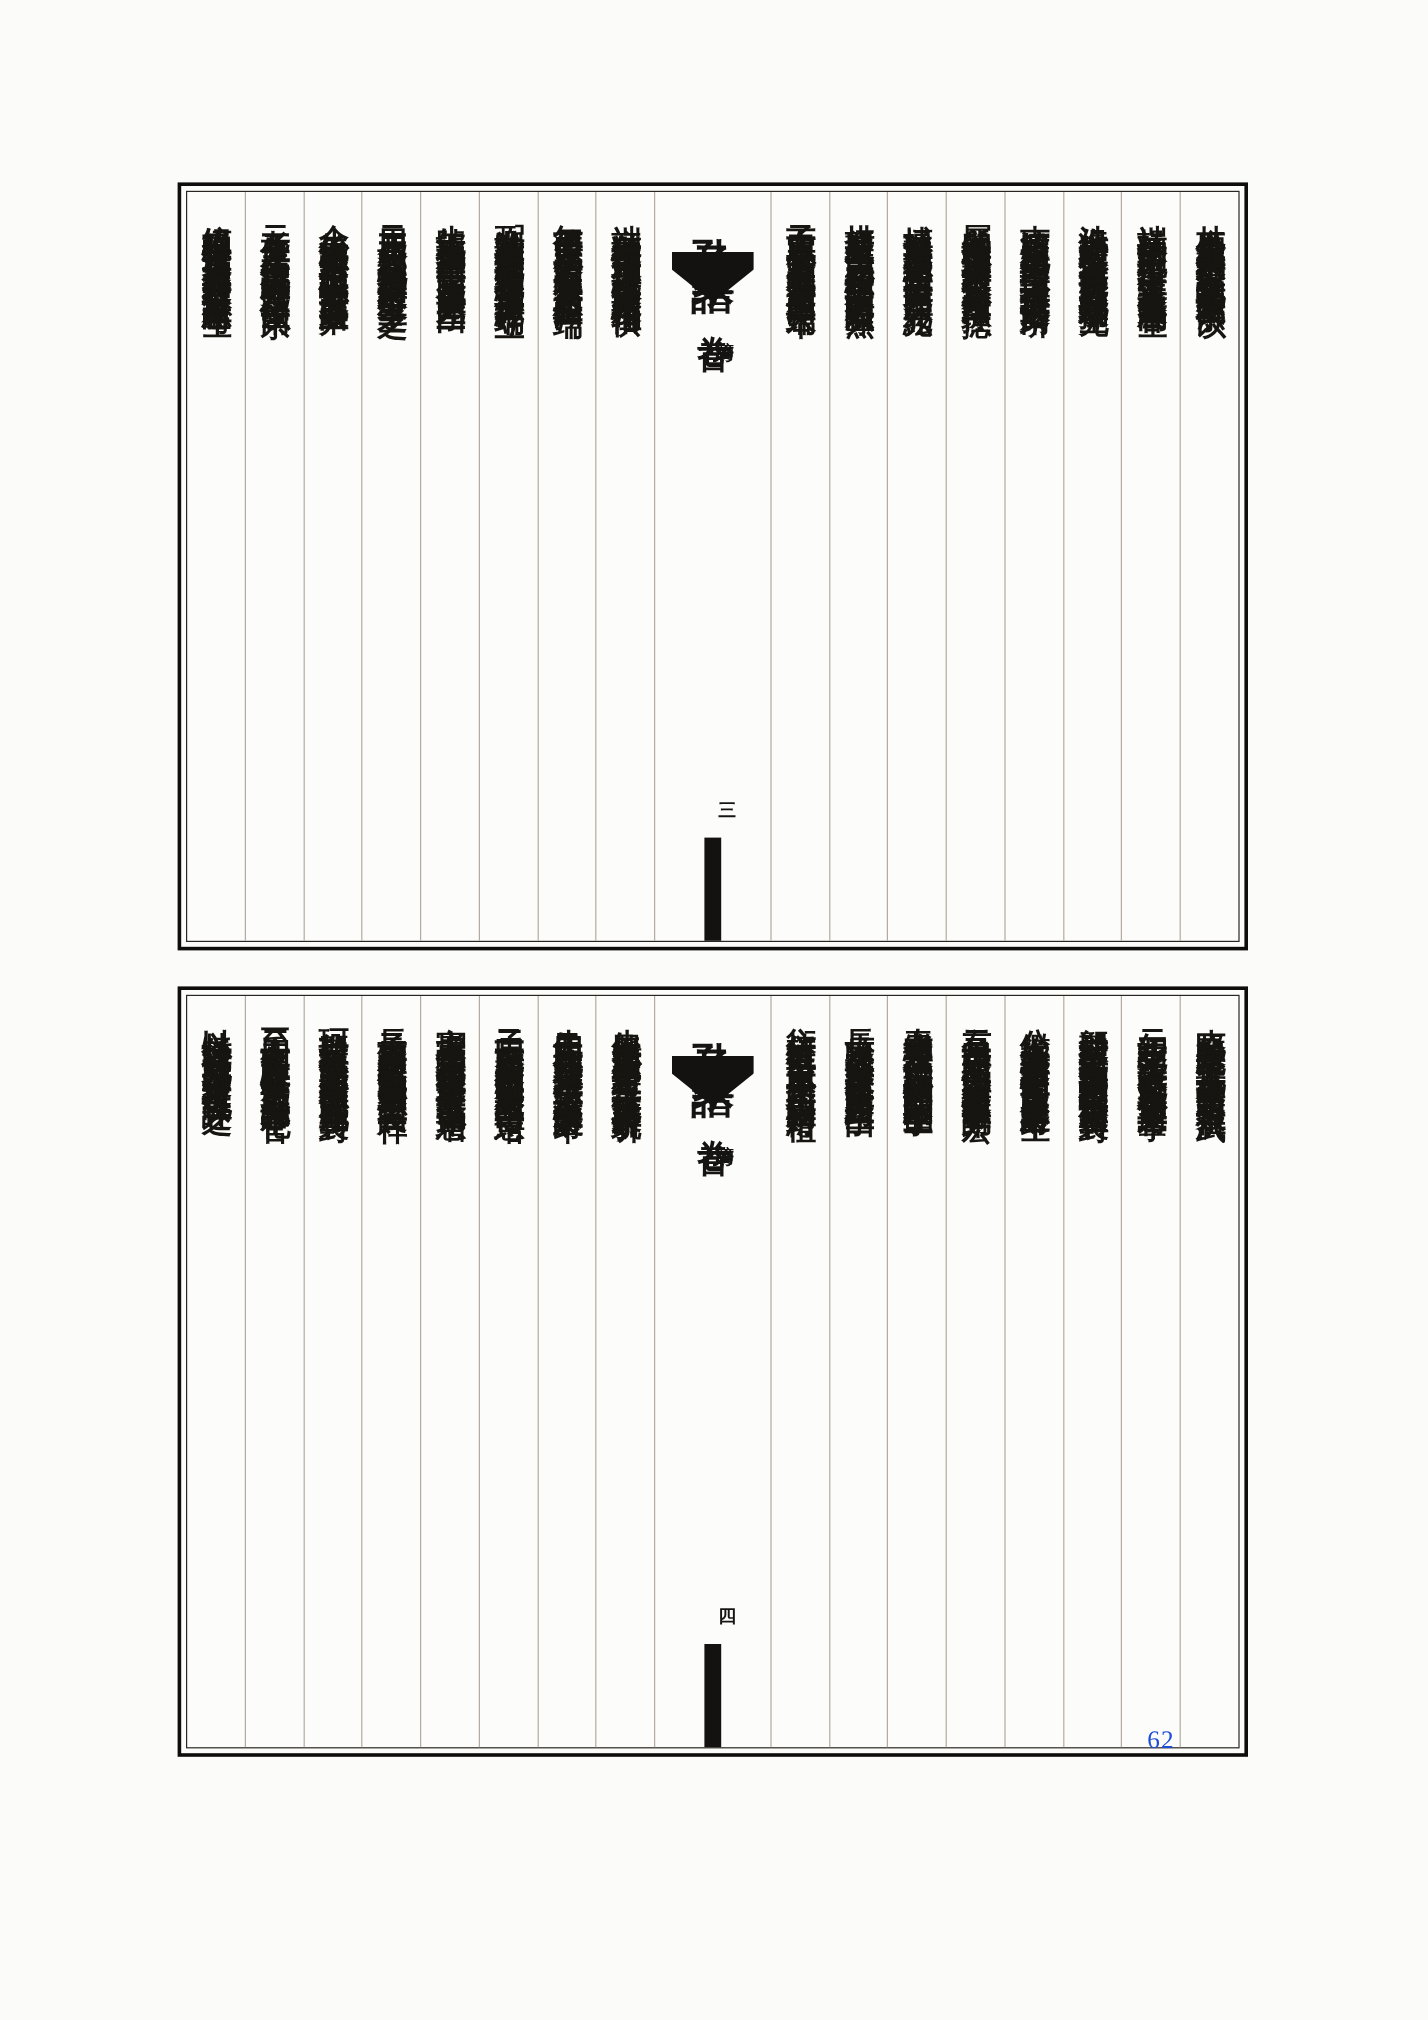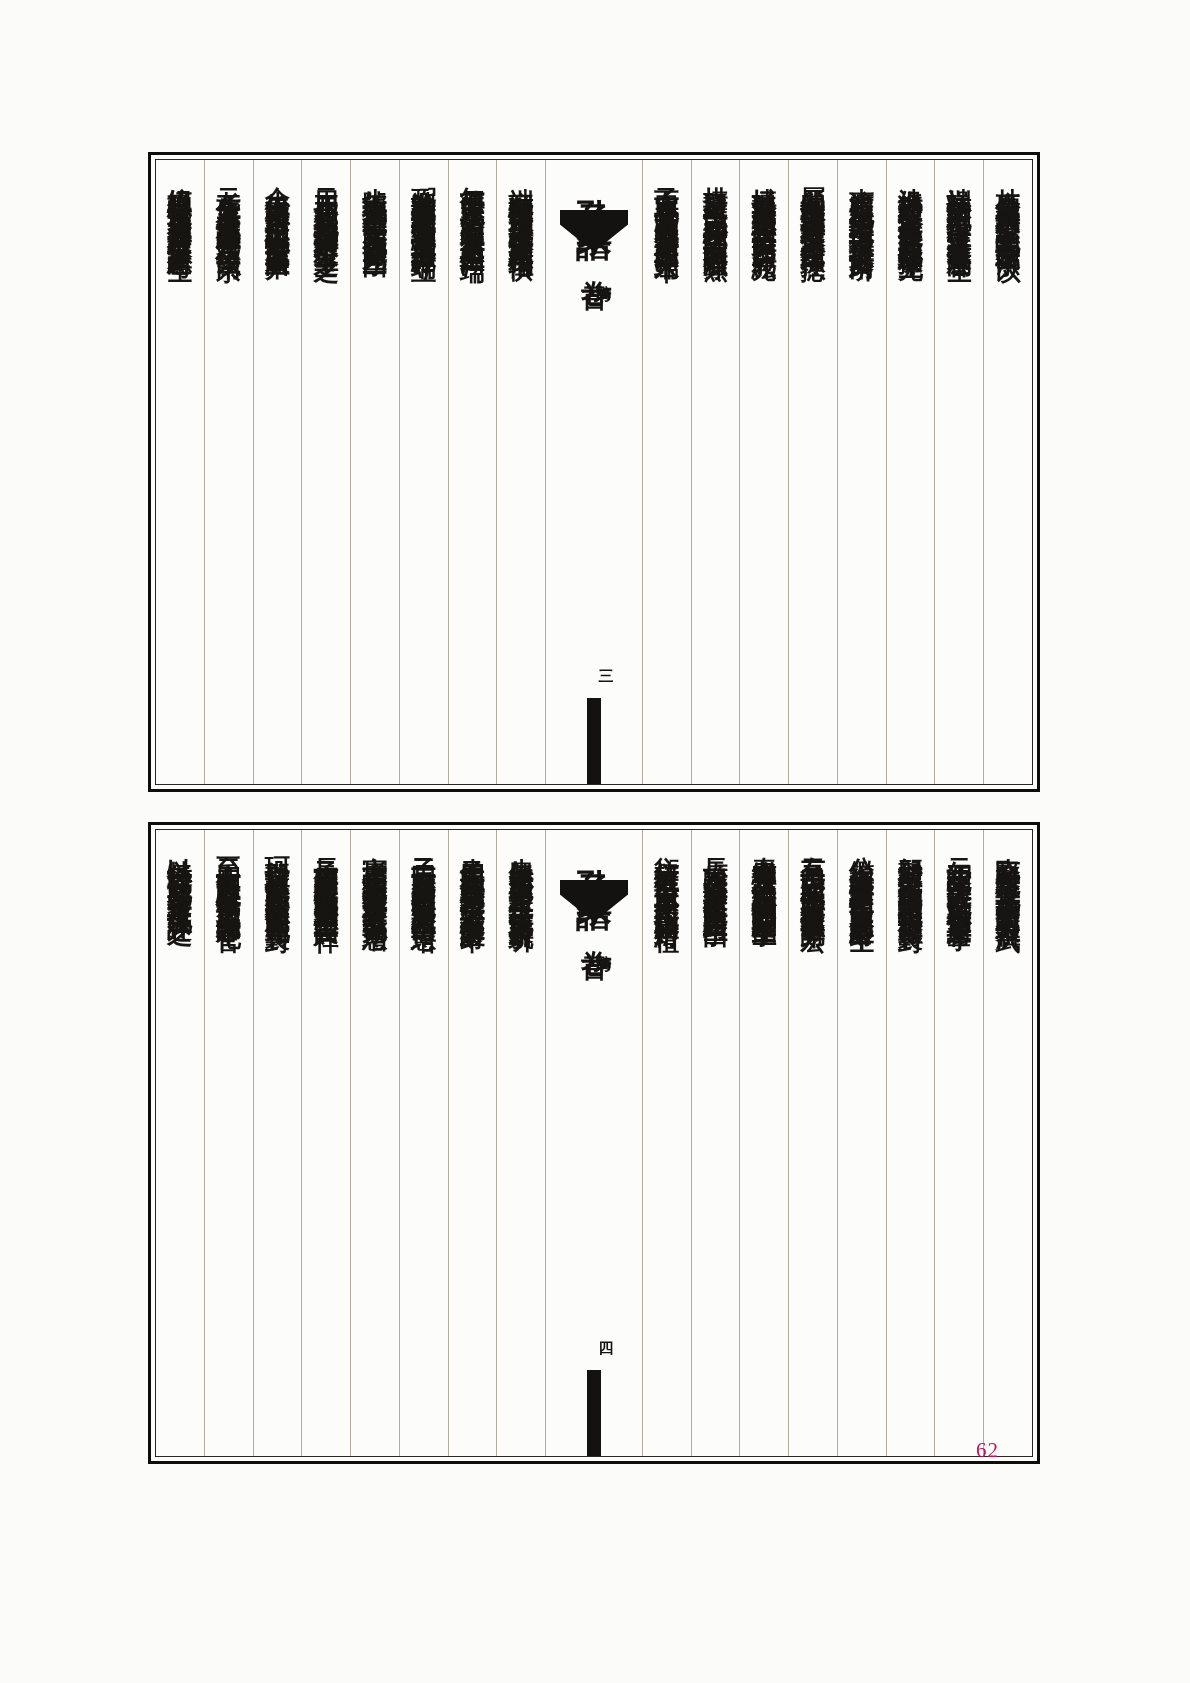--- a/index.html
+++ b/index.html
@@ -60,21 +60,21 @@
   .title-spacer{flex:1 1 auto;}
   .folio-number{
     font-size:15px;font-weight:bold;line-height:1;
     transform:translateX(12px);margin-bottom:14px;
   }
   .black-bar{
     width:14px;height:86px;background:#141210;margin-bottom:0;
   }
   .page-number{
     position:absolute;left:956px;top:1438px;
-    font-size:21px;color:#be185d;letter-spacing:1px;margin-left:20px;
+    font-size:21px;color:#1d4ed8;letter-spacing:1px;
   }
 </style>
 </head>
 <body>
 
 <div class="page-frame frame-top">
   <div class="frame-inner">
       <div class="col">
         <span class="col-text">林廟金命權襲封衍聖公謂之北宗南宗端友無子以</span>
       </div>

